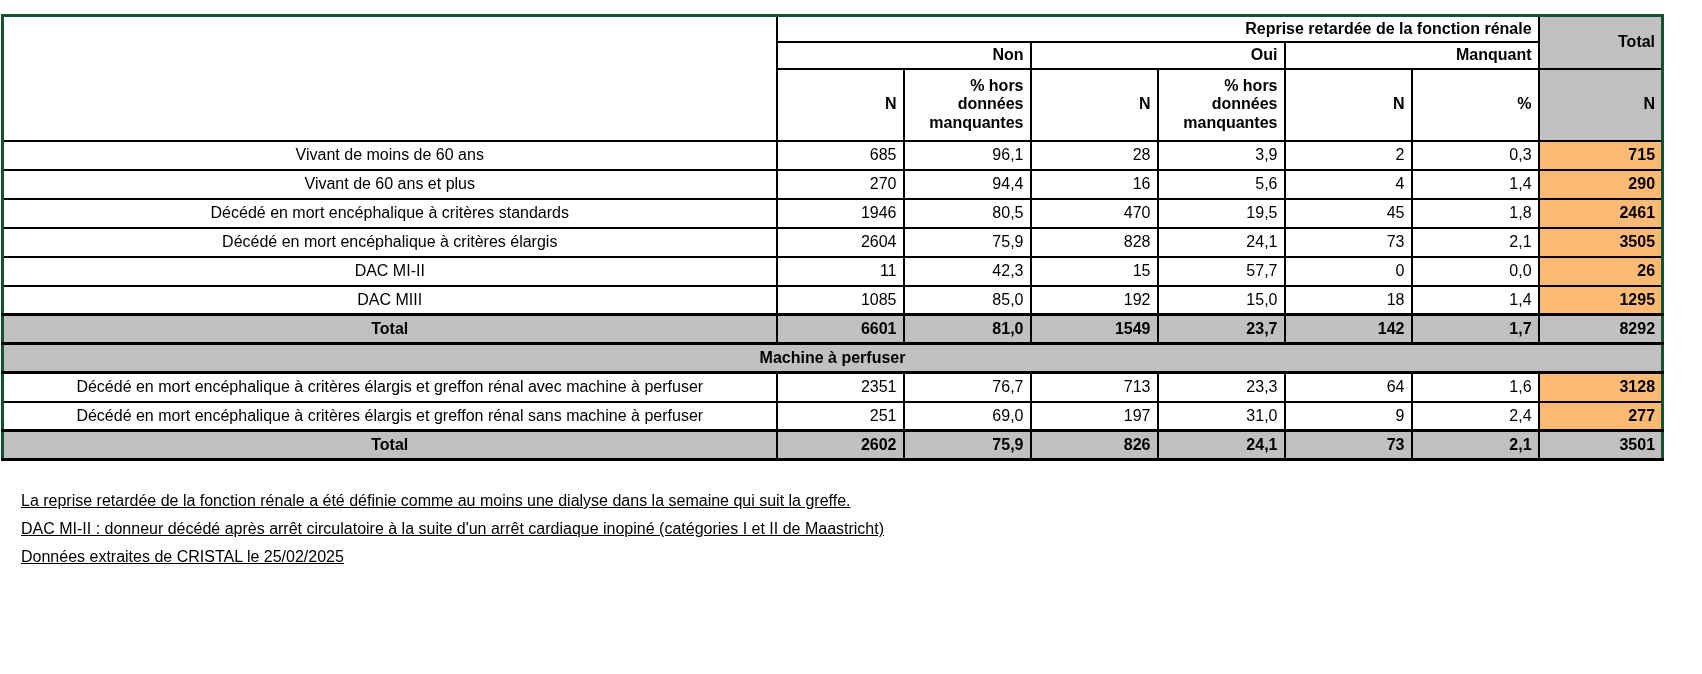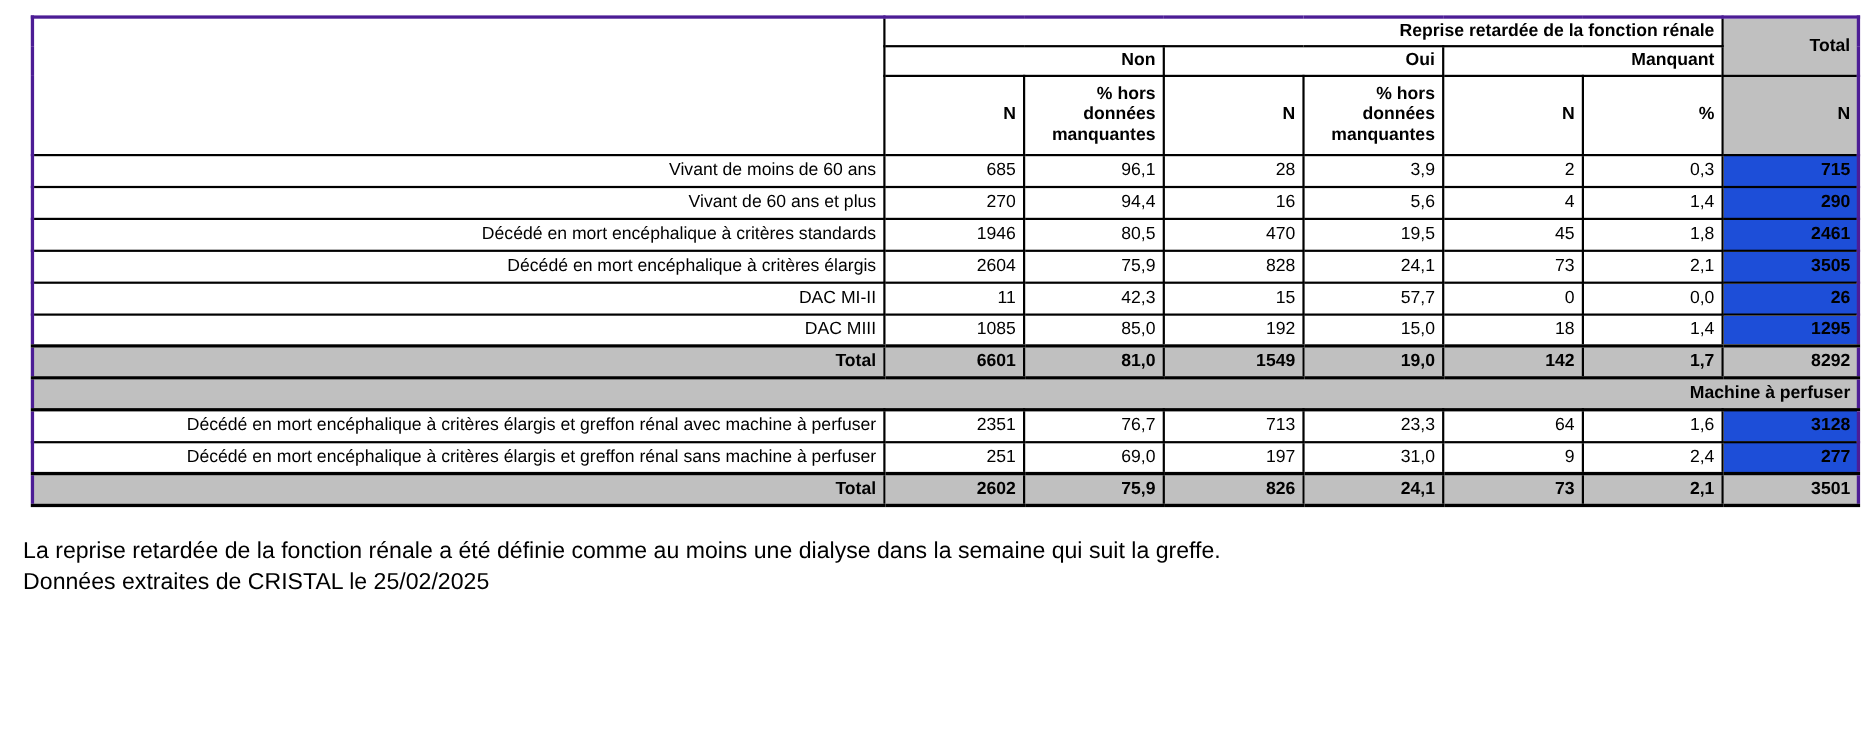--- a/index.html
+++ b/index.html
@@ -8,58 +8,59 @@
     width: 1702px; height: 674px;
     background: #ffffff;
     font-family: "Liberation Sans", sans-serif;
     color: #000000;
     overflow: hidden;
   }
   table.stat {
     border-collapse: collapse;
     table-layout: fixed;
     width: 1660px;
-    margin: 14px 0 0 28px;
-    border: 3px solid #4c1d95;
+    margin: 14px 0 0 1px;
+    border: 3px solid #14532d;
   }
   table.stat td {
     border: 2px solid #000;
     font-size: 16px;
     line-height: 1.15;
     padding: 1px 6px;
     vertical-align: middle;
     overflow: hidden;
   }
   
   thead td { font-weight: bold; text-align: right; }
   thead tr.h1 { height: 26px; }
   thead tr.h2 { height: 27px; }
   thead tr.h3 { height: 72px; }
   thead td { border-bottom-width: 3px; }
   td.corner { border-right-width: 3px; background: #ffffff; }
   td.tot-h { background: #c0c0c0; border-left-width: 3px; }
   td.wrap3 { white-space: pre-line; }
   
   tbody tr { height: 29px; }
-  tbody td.lbl { text-align: right; }
+  tbody td.lbl { text-align: center; }
   tbody td.num { text-align: right; }
-  tbody td.tot { background: #1d4ed8; font-weight: bold; }
+  tbody td.tot { background: #fdba74; font-weight: bold; }
   tbody tr.r-total td,
   tbody tr.r-section td {
     background: #c0c0c0;
     font-weight: bold;
     border-top-width: 3px;
     border-bottom-width: 3px;
   }
   
   .footnotes { margin: 32px 0 0 21px; }
   .footnotes p {
     margin: 0 0 12px 0;
-    font-size: 21px;
+    font-size: 16px;
     line-height: 16px;
+    text-decoration: underline;
   }
 </style>
 </head>
 <body>
 
 <table class="stat">
   <colgroup>
     <col style="width:774px">
     <col style="width:127px">
       <col style="width:127px">
@@ -153,21 +154,21 @@
       <td class="num">15,0</td>
       <td class="num">18</td>
       <td class="num">1,4</td>
       <td class="num tot">1295</td>
     </tr>
     <tr class="r-total">
       <td class="lbl">Total</td>
       <td class="num">6601</td>
       <td class="num">81,0</td>
       <td class="num">1549</td>
-      <td class="num">19,0</td>
+      <td class="num">23,7</td>
       <td class="num">142</td>
       <td class="num">1,7</td>
       <td class="num tot">8292</td>
     </tr>
     <tr class="r-section">
       <td class="lbl" colspan="8">Machine à perfuser</td>
     </tr>
     <tr class="r-data">
       <td class="lbl">Décédé en mort encéphalique à critères élargis et greffon rénal avec machine à perfuser</td>
       <td class="num">2351</td>
@@ -196,14 +197,15 @@
       <td class="num">24,1</td>
       <td class="num">73</td>
       <td class="num">2,1</td>
       <td class="num tot">3501</td>
     </tr>
   </tbody>
 </table>
 
 <div class="footnotes">
   <p>La reprise retardée de la fonction rénale a été définie comme au moins une dialyse dans la semaine qui suit la greffe.</p>
+  <p>DAC MI-II : donneur décédé après arrêt circulatoire à la suite d'un arrêt cardiaque inopiné (catégories I et II de Maastricht)</p>
   <p>Données extraites de CRISTAL le 25/02/2025</p>
 </div>
 
 </body></html>

